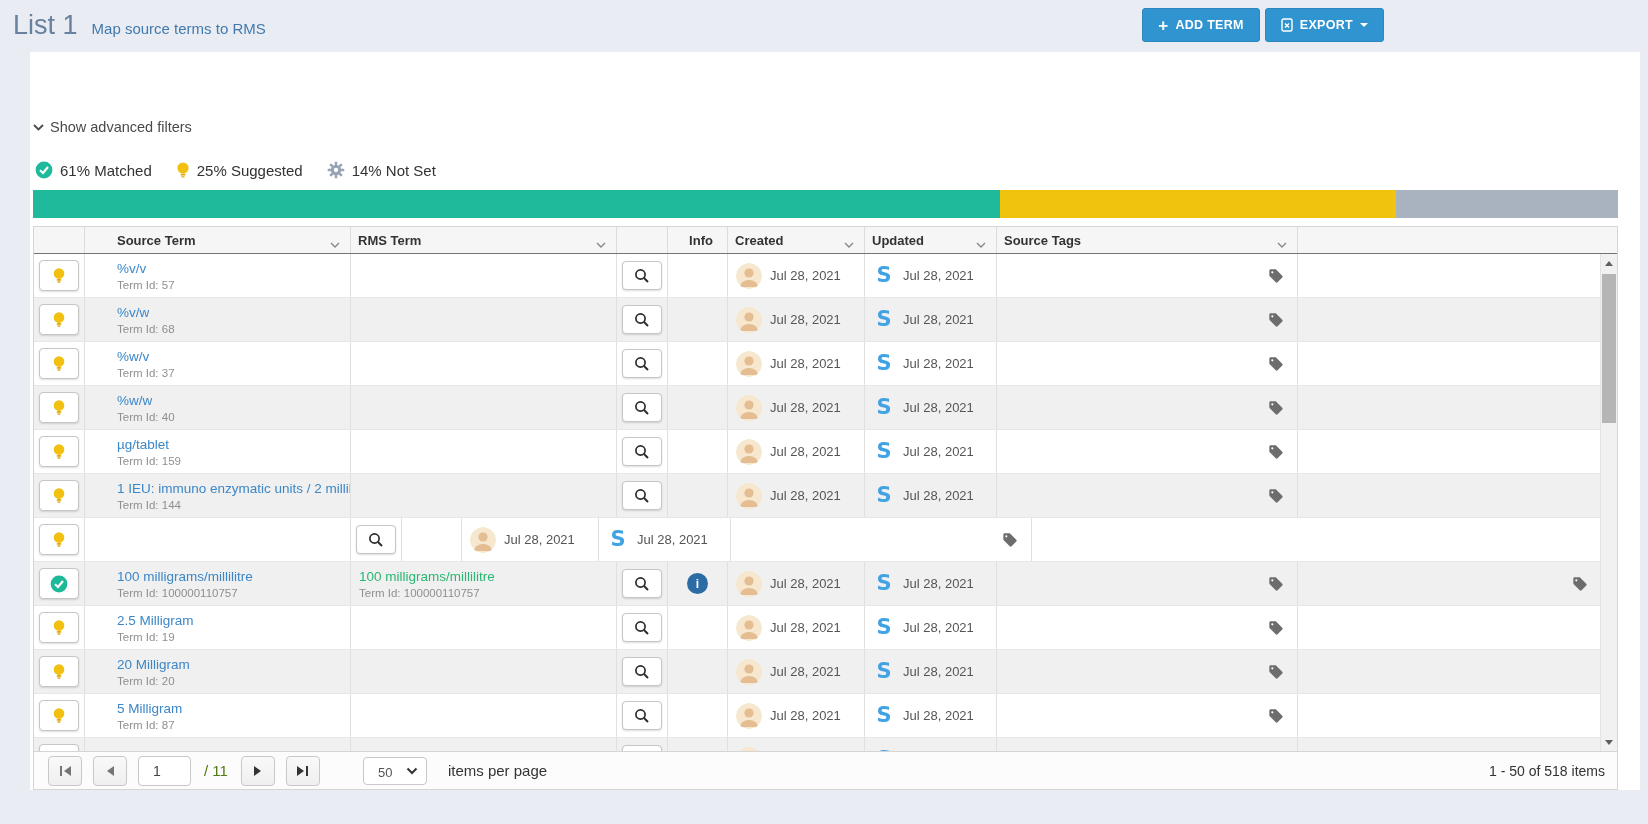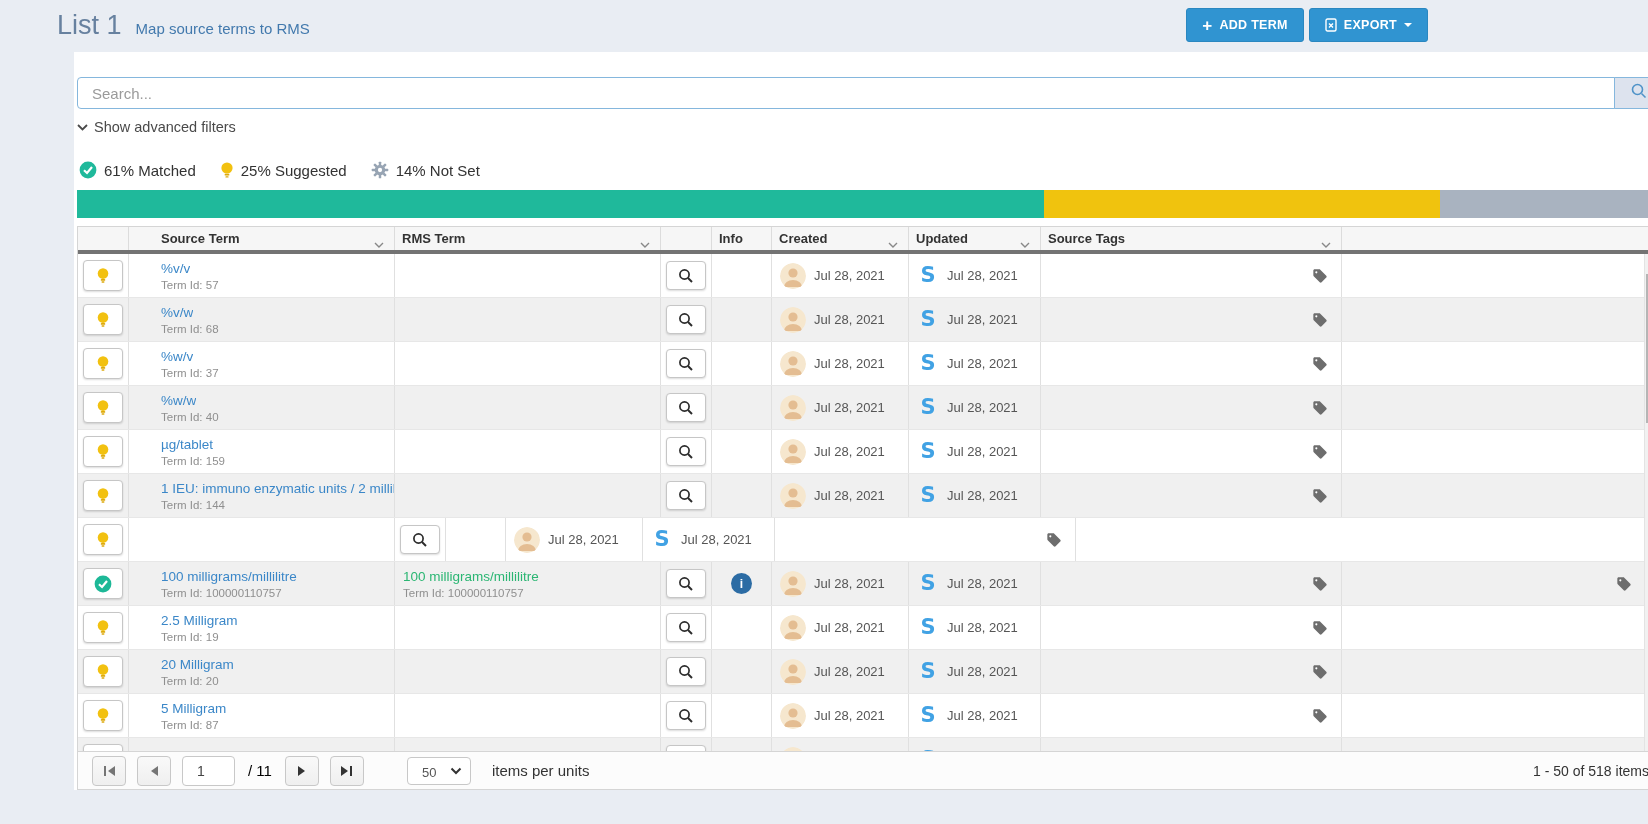--- a/index.html
+++ b/index.html
@@ -1,18 +1,18 @@
 <!DOCTYPE html>
 <html><head>
 <meta charset="utf-8">
 <style>
   * { margin:0; padding:0; box-sizing:border-box; }
   html,body { width:1648px; height:824px; }
   body { font-family:"Liberation Sans","DejaVu Sans",sans-serif; background:#e9edf3; position:relative; overflow:hidden; }
-  .stage { position:absolute; left:0; top:0; width:1394px; height:824px;margin-left:44px; }
+  .stage { position:absolute; left:0; top:0; width:1394px; height:824px; }
 
   
   .page-header { position:absolute; left:13px; top:10px; display:flex; align-items:baseline; }
   .page-title { font-size:27px; font-weight:400; color:#67819f; }
   .page-subtitle { font-size:15px; color:#4279ad; margin-left:14px; }
 
   .toolbar { position:absolute; top:8px; right:10px; display:flex; gap:5px; }
   .btn-primary { display:flex; align-items:center; height:34px; padding:0 15px; background:#3094d1; border:1px solid #2a87c0; border-radius:3px; color:#fff; font-size:12.5px; font-weight:bold; letter-spacing:.3px; cursor:pointer; }
   .btn-primary .plus { font-size:17px; font-weight:bold; margin-right:7px; line-height:1; }
   .btn-primary .doc { margin-right:7px; display:inline-flex; }
@@ -33,25 +33,25 @@
   
   .legend { position:absolute; left:35px; top:161px; display:flex; align-items:center; gap:24px; }
   .legend-item { display:flex; align-items:center; gap:7px; }
   .legend-item span { font-size:15px; color:#333; }
 
   .progress { position:absolute; left:33px; top:190px; width:1585px; height:28px; display:flex; overflow:hidden; }
   .progress .seg { height:100%; }
 
   
   .grid { position:absolute; left:33px; top:226px; width:1585px; height:564px; border:1px solid #d5d5d5; background:#fff; }
-  .grid-header { height:27px; display:flex; background:#f6f6f6; border-bottom:4px solid #737373; }
+  .grid-header { height:27px; display:flex; background:#f6f6f6; border-bottom:1px solid #737373; }
   .hcell { display:flex; align-items:center; font-size:13px; font-weight:bold; color:#333; border-right:1px solid #dcdcdc; padding-left:7px; position:relative; }
   .hcell .hlabel { white-space:nowrap; overflow:hidden; }
   .hcell .hchev { position:absolute; right:10px; top:10px; }
-  .c1{width:51px;} .c2{width:266px; padding-left:32px;} .c3{width:266px;} .c4{width:51px;} .c5{width:60px;}
+  .c1{width:51px;} .c2{width:266px; padding-left:32px;} .c3{width:266px;} .c4{width:51px;} .c5{width:60px;justify-content:center;}
   .c6{width:137px;} .c7{width:132px;} .c8{width:301px;text-align:right;} .c9{width:302px; border-right:none;}
 
   .grid-body { height:497px; position:relative; overflow:hidden; }
   .rows { width:1566px; }
   .row { height:44px; display:flex; border-bottom:1px solid #e7e7e7; background:#fff; }
   .row.even { background:#f0f0f0; }
   .cell { border-right:1px solid #e0e0e0; display:flex; align-items:center; overflow:hidden; }
   .cell.c9 { border-right:none; }
   .cell.c1, .cell.c4 { justify-content:center; }
   .cell.c2 { flex-direction:column; align-items:flex-start; justify-content:center; }
@@ -80,21 +80,21 @@
   .vs-up { top:1px; } .vs-down { bottom:1px; }
   .tri-up { width:0; height:0; border-left:4px solid transparent; border-right:4px solid transparent; border-bottom:5px solid #5f5f5f; }
   .tri-down { width:0; height:0; border-left:4px solid transparent; border-right:4px solid transparent; border-top:5px solid #5f5f5f; }
   .vs-thumb { position:absolute; left:1px; top:20px; width:14px; height:149px; background:#b5b5b5; cursor:pointer; }
 
   
   .grid-pager { height:38px; background:#fcfcfc; border-top:1px solid #d5d5d5; display:flex; align-items:center; position:relative; }
   .pager-left { display:flex; align-items:center; margin-left:14px; gap:11px; }
   .pg-btn { width:34px; height:30px; background:linear-gradient(#f9f9f9,#efefef); border:1px solid #c8c8c8; border-radius:4px; display:flex; align-items:center; justify-content:center; cursor:pointer; }
   .pg-input { width:53px; height:30px; border:1px solid #c8c8c8; border-radius:4px; font-size:14px; color:#444; padding-left:14px; font-family:inherit; outline:none; }
-  .pg-of { font-size:15px; color:#000000; margin:0 2px; }
+  .pg-of { font-size:15px; color:#4d7c0f; margin:0 2px; }
   .pg-select { width:64px; height:28px; border:1px solid #c8c8c8; border-radius:4px; background:#fff; display:flex; align-items:center; justify-content:space-between; padding:0 8px 0 14px; margin-left:32px; cursor:pointer; }
   .pg-select span { font-size:13px; color:#555; position:relative; top:2px; }
   .pg-ipp { font-size:15px; color:#333; margin-left:10px; }
   .pager-range { position:absolute; right:12px; font-size:14px; color:#333; }
 </style>
 </head>
 <body>
 
 <div class="stage">
 
@@ -115,31 +115,20 @@
             <path d="M4 5.5 L8 9.5 M8 5.5 L4 9.5" stroke="#fff" stroke-width="1.4"></path>
           </svg>
       </span>
       <span>EXPORT</span>
       <span class="caret-down"></span>
     </div>
   </div>
 
   <div class="card"></div>
 
-  <div class="search-row">
-    <input class="search-input" type="text" placeholder="Search..." style="">
-    <div class="search-btn">
-      <span>
-        <svg width="18" height="18" viewBox="0 0 18 18">
-            <circle cx="7.5" cy="7.5" r="5" fill="none" stroke="#4f93c8" stroke-width="1.6"></circle>
-            <line x1="11.5" y1="11.5" x2="15.5" y2="15.5" stroke="#4f93c8" stroke-width="1.6"></line>
-          </svg>
-      </span>
-    </div>
-  </div>
 
   <div class="adv-filters">
     <svg width="11" height="7" viewBox="0 0 11 7">
         <polyline points="1,1 5.5,5.5 10,1" fill="none" stroke="#4a4a4a" stroke-width="1.8"></polyline>
       </svg>
     <span>Show advanced filters</span>
   </div>
 
   <div class="legend">
     <div class="legend-item">
@@ -970,19 +959,19 @@
               <polygon points="1,1 8,6 1,11" fill="#333"></polygon>
               <rect x="10" y="1" width="2" height="10" fill="#333"></rect>
             </svg>
         </div>
         <div class="pg-select">
           <span>50</span>
           <svg width="12" height="8" viewBox="0 0 12 8">
               <polyline points="1.5,1.5 6,6 10.5,1.5" fill="none" stroke="#333" stroke-width="2"></polyline>
             </svg>
         </div>
-        <span class="pg-ipp">items per units</span>
+        <span class="pg-ipp">items per page</span>
       </div>
       <span class="pager-range">1 - 50 of 518 items</span>
     </div>
   </div>
 
 </div>
 
 </body></html>

